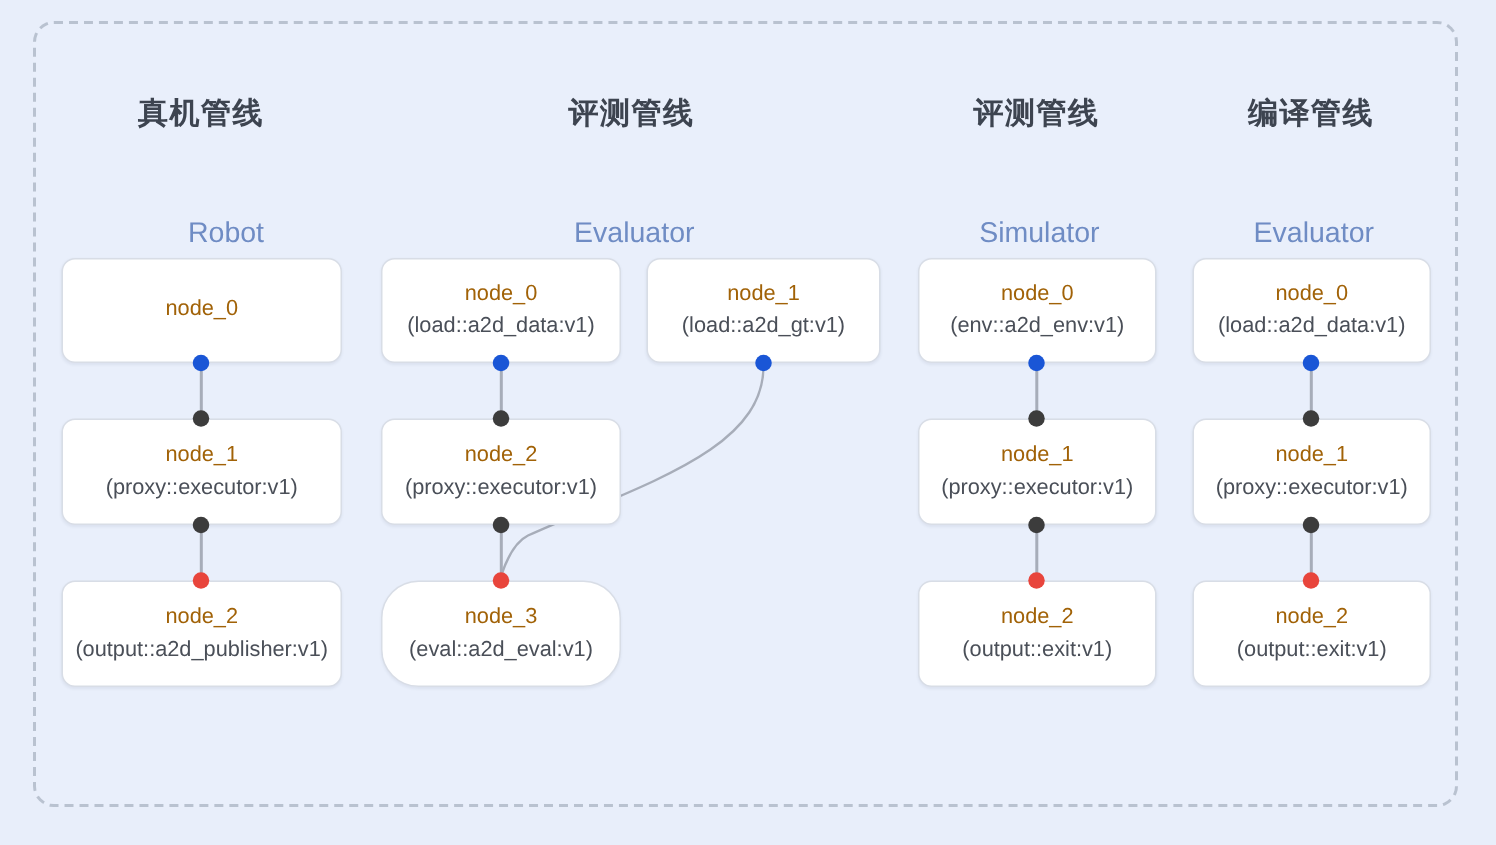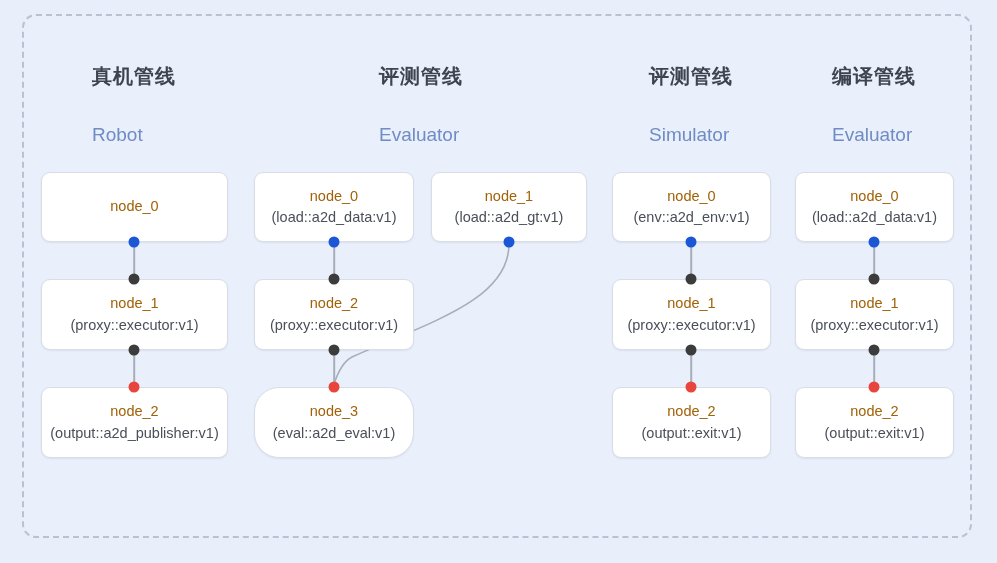--- a/index.html
+++ b/index.html
@@ -32,36 +32,36 @@
     height: 524px;
     box-sizing: border-box;
     border: 2px dashed #b9c2d0;
     border-radius: 14px;
     background: #e9effb;
   }
 
   
   .col-header {
     position: absolute;
-    text-align: left;
+    text-align: right;
     transform: translateX(-50%);
     white-space: nowrap;
   }
   .col-title-cn {
     font-size: 20px;
     font-weight: bold;
     color: #3d4450;
     letter-spacing: 1px;
     line-height: 1;
   }
   .col-title-en {
     font-size: 19px;
     color: #6f8cc4;
     line-height: 1;
-    margin-top: 39px;
+    margin-top: 60px;
   }
 
   
   .node {
     position: absolute;
     box-sizing: border-box;
     background: #ffffff;
     border: 1px solid #d8dde6;
     border-radius: 9px;
     box-shadow: 0 1px 2px rgba(40,55,90,0.07);

